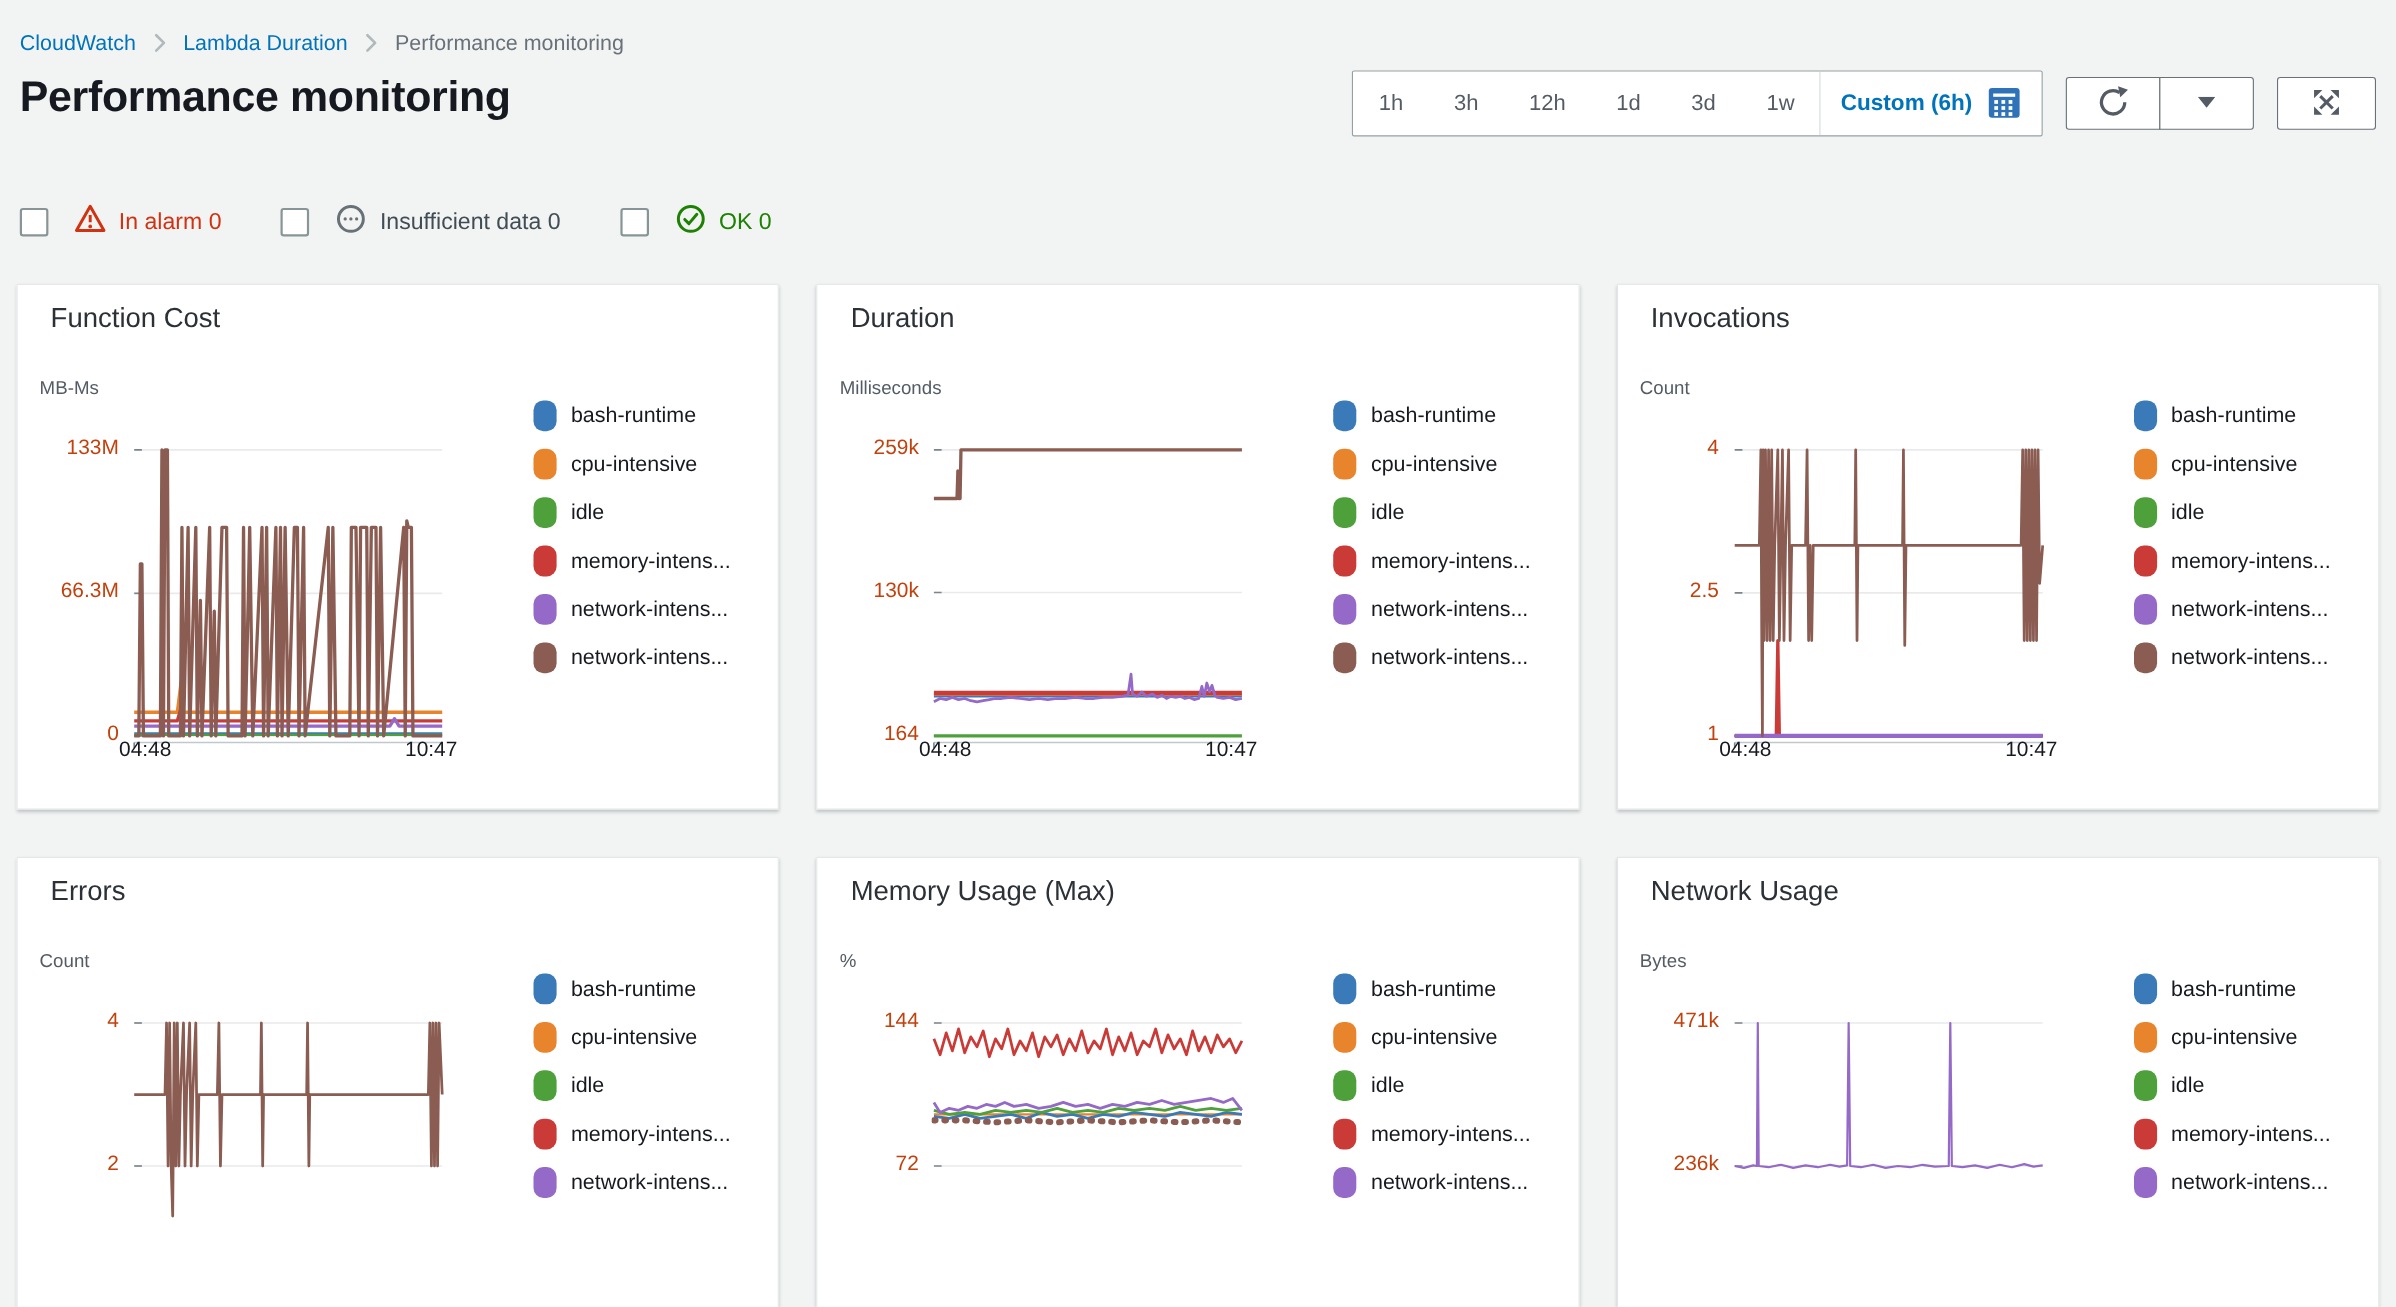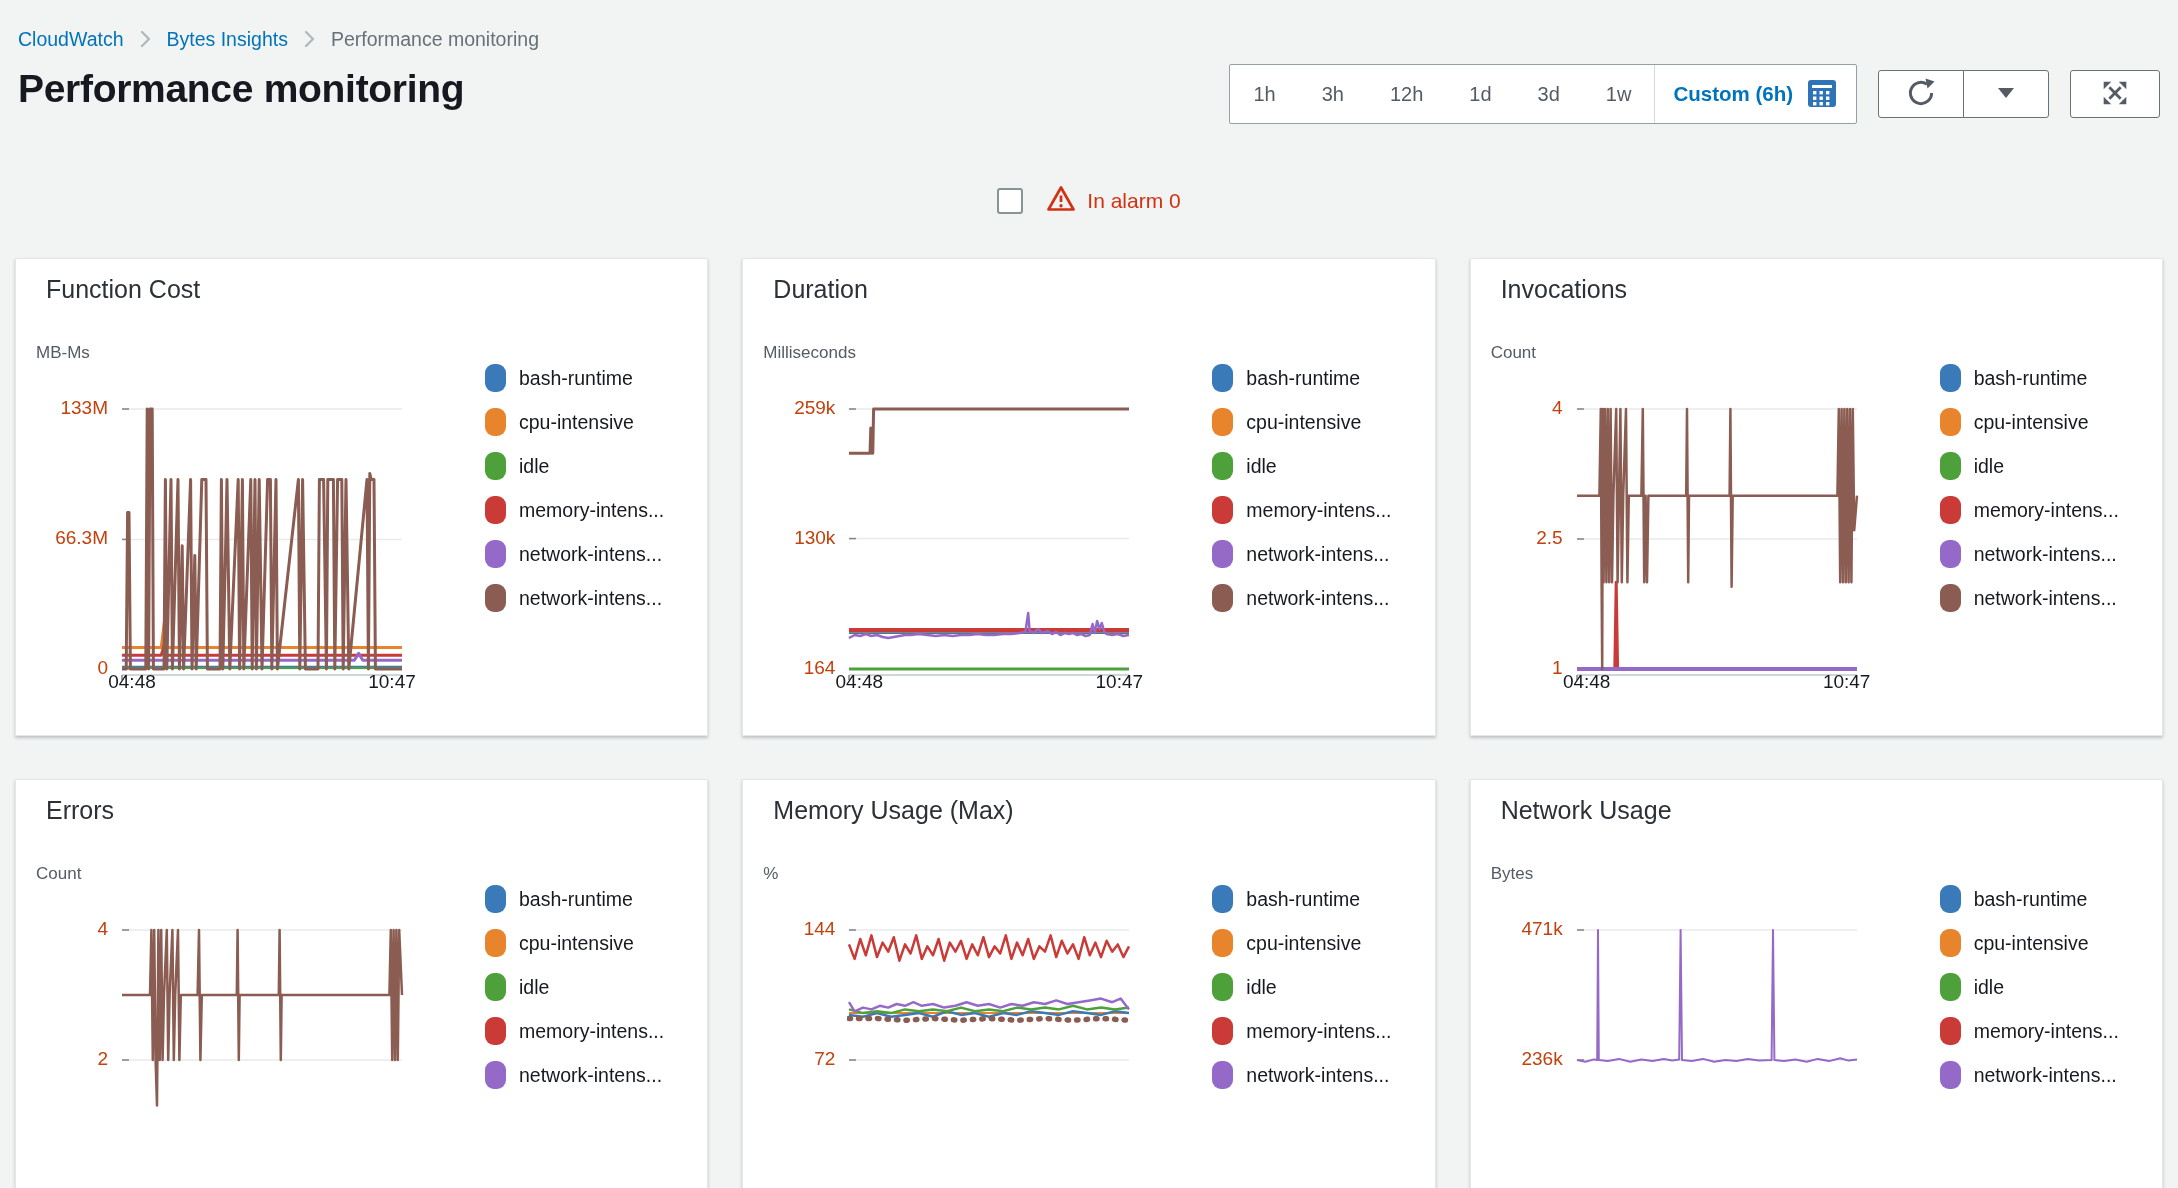--- a/index.html
+++ b/index.html
@@ -28,21 +28,21 @@
   .tr-custom { display:flex; align-items:center; gap:13px; padding:0 18px; cursor:pointer; background:transparent; border:none; font-family:inherit; }
   .tr-custom .lbl { color:#0073bb; font-weight:700; font-size:20.5px; }
   .add-btn { height:48px; padding:0 30px; background:#ec7211; border:1px solid #ec7211; border-radius:3px; color:#fff; font-size:20.5px; font-weight:700; font-family:inherit; cursor:pointer; }
   .btn-group { display:flex; }
   .icon-btn { height:48px; display:flex; align-items:center; justify-content:center; background:#fff; border:1px solid #687078; border-radius:3px; cursor:pointer; padding:0; }
   .btn-group .icon-btn:first-child { width:86px; border-radius:3px 0 0 3px; }
   .btn-group .icon-btn:last-child { width:86px; border-radius:0 3px 3px 0; margin-left:-1px; }
   .icon-btn.expand { width:90px; }
 
   
-  .alarm-row { display:flex; align-items:center; gap:54px; margin:68px 18px 0 18px; height:30px;flex-direction:column; }
+  .alarm-row { display:flex; align-items:flex-start; gap:54px; margin:68px 18px 0 18px; height:30px; }
   .alarm-group { display:flex; align-items:center; gap:11px; }
   .checkbox { width:26px; height:26px; background:#fff; border:2px solid #879596; border-radius:3px; margin-right:12px; cursor:pointer; flex:none; }
   .alarm-label { font-size:21px; }
   .alarm-label.red { color:#d13212; }
   .alarm-label.gray { color:#414d55; }
   .alarm-label.green { color:#1d8102; }
 
   
   .filter-row { position:relative; margin:40px 20px 0 18px; }
   .filter-input { width:100%; height:54px; border:1px solid #aab7b8; border-radius:4px; background:#fff; padding:0 56px 0 20px; font-size:20.5px; font-family:inherit; color:#16191f; }
@@ -68,21 +68,21 @@
 
 <div class="page">
 
   <nav class="breadcrumb">
     <a>CloudWatch</a>
     <span class="crumb-sep">
       <svg width="11" height="18" viewBox="0 0 11 18">
           <polyline points="2,2 9,9 2,16" fill="none" stroke="#b0babd" stroke-width="2.4" stroke-linecap="round" stroke-linejoin="round"></polyline>
         </svg>
     </span>
-    <a>Bytes Insights</a>
+    <a>Lambda Duration</a>
     <span class="crumb-sep">
       <svg width="11" height="18" viewBox="0 0 11 18">
           <polyline points="2,2 9,9 2,16" fill="none" stroke="#b0babd" stroke-width="2.4" stroke-linecap="round" stroke-linejoin="round"></polyline>
         </svg>
     </span>
     <span class="current">Performance monitoring</span>
   </nav>
 
   <div class="title-row">
     <h1 class="page-title">Performance monitoring</h1>

